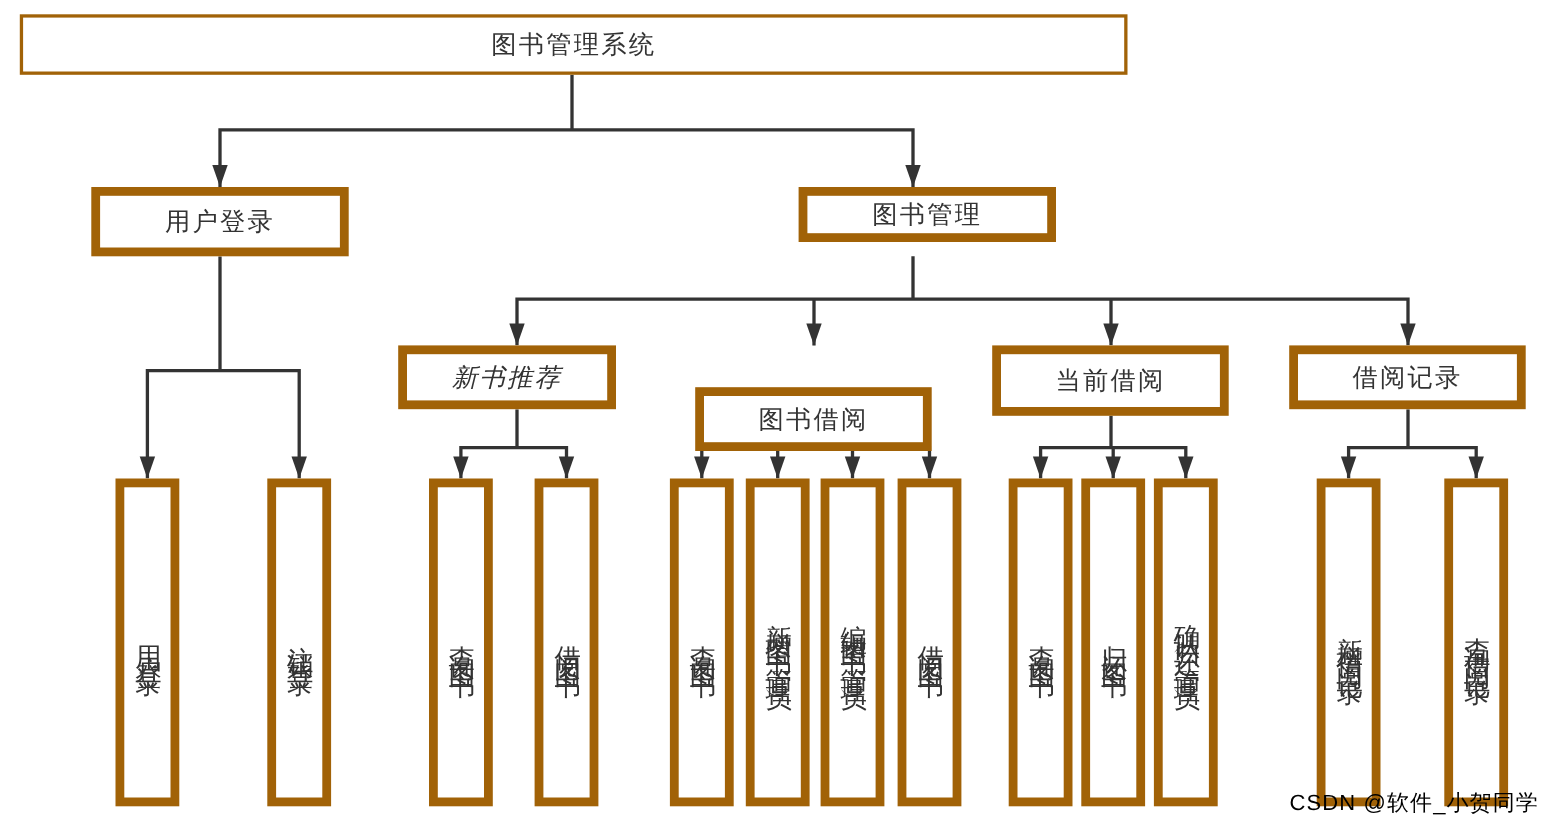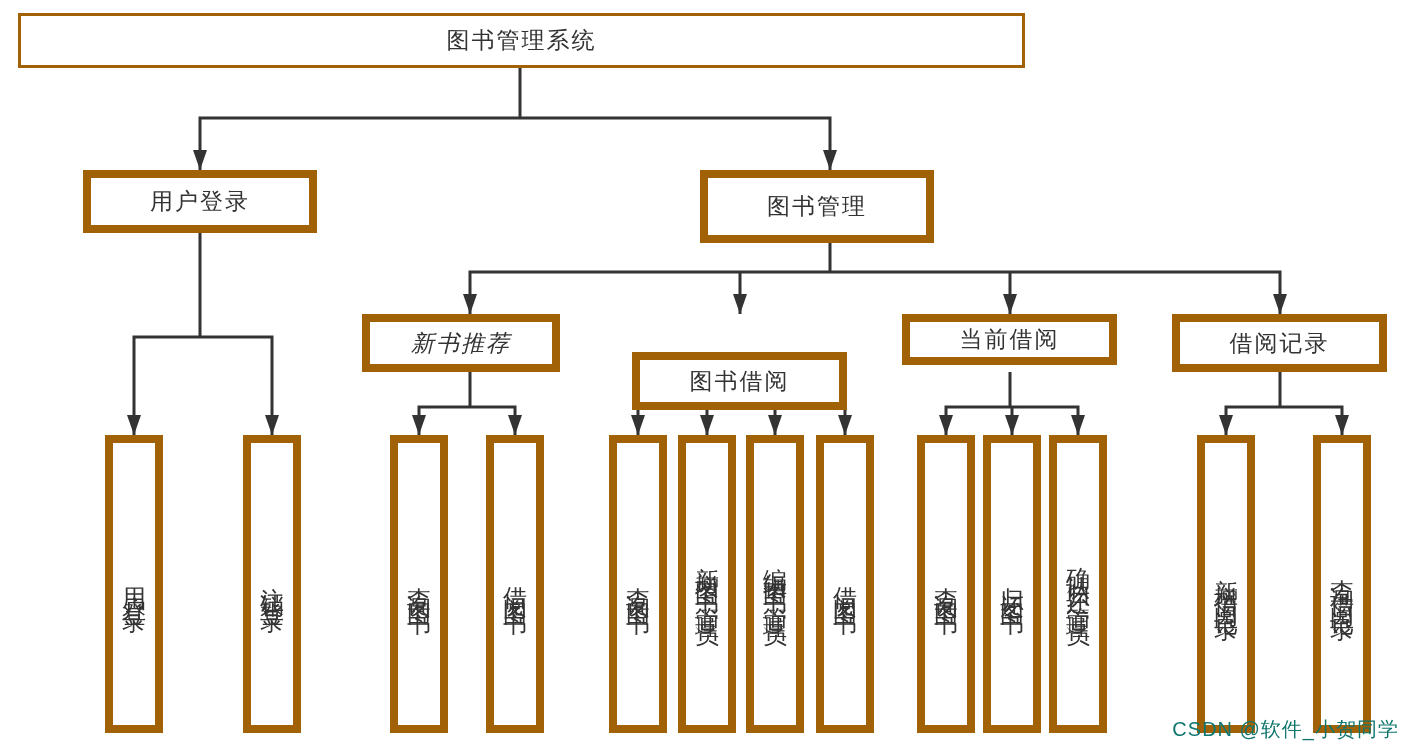--- a/index.html
+++ b/index.html
@@ -38,21 +38,21 @@
     font-size: 24px;
     letter-spacing: 8px;
     line-height: 1;
   }
   .node.root { border-width: 3px; }
   .watermark {
     position: absolute;
     right: 6px;
     bottom: 4px;
     font-size: 20px;
-    color: #0f766e;
+    color: #000000;
     letter-spacing: 1px;
     white-space: nowrap;
   }
 </style>
 </head>
 <body>
 
 <div class="canvas">
 
   <svg class="connectors" width="1405" height="747" viewBox="0 0 1405 747" xmlns="http://www.w3.org/2000/svg">
@@ -91,25 +91,25 @@
       <polygon points="1005,415 1019,415 1012,435"></polygon>
       <polygon points="1071,415 1085,415 1078,435"></polygon>
       <polygon points="1219,415 1233,415 1226,435"></polygon>
       <polygon points="1335,415 1349,415 1342,435"></polygon>
     </g>
   </svg>
 
   <div class="node h root" style="left:18px; top:13px; width:1007px; height:55px;">图书管理系统</div>
 
   <div class="node h" style="left:83px; top:170px; width:234px; height:63px;">用户登录</div>
-  <div class="node h" style="left:700px; top:170px; width:234px; height:73px;">图书管理</div>
+  <div class="node h" style="left:726px; top:170px; width:234px; height:50px;">图书管理</div>
 
   <div class="node h" style="left:362px; top:314px; width:198px; height:58px;font-style:italic;">新书推荐</div>
   <div class="node h" style="left:632px; top:314px; width:215px; height:58px;margin-top:38px;">图书借阅</div>
-  <div class="node h" style="left:902px; top:314px; width:215px; height:51px;">当前借阅</div>
+  <div class="node h" style="left:902px; top:314px; width:215px; height:64px;">当前借阅</div>
   <div class="node h" style="left:1172px; top:314px; width:215px; height:58px;">借阅记录</div>
 
   <div class="node v" style="left:105px; top:435px; width:58px; height:298px;">
     <span>用户登录</span>
   </div>
   <div class="node v" style="left:243px; top:435px; width:58px; height:298px;">
     <span>注销登录</span>
   </div>
 
   <div class="node v" style="left:390px; top:435px; width:58px; height:298px;">

